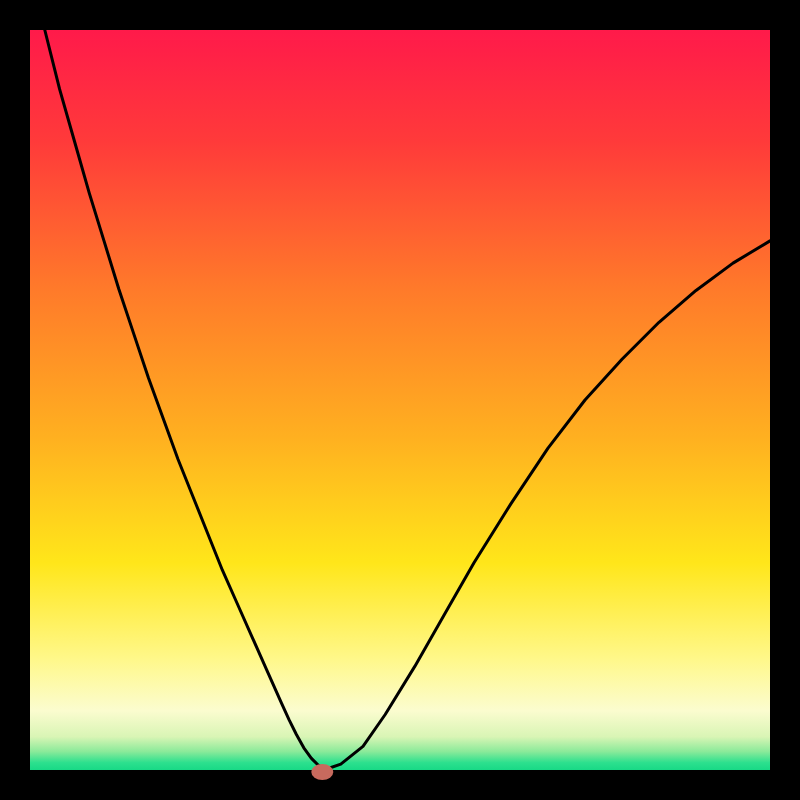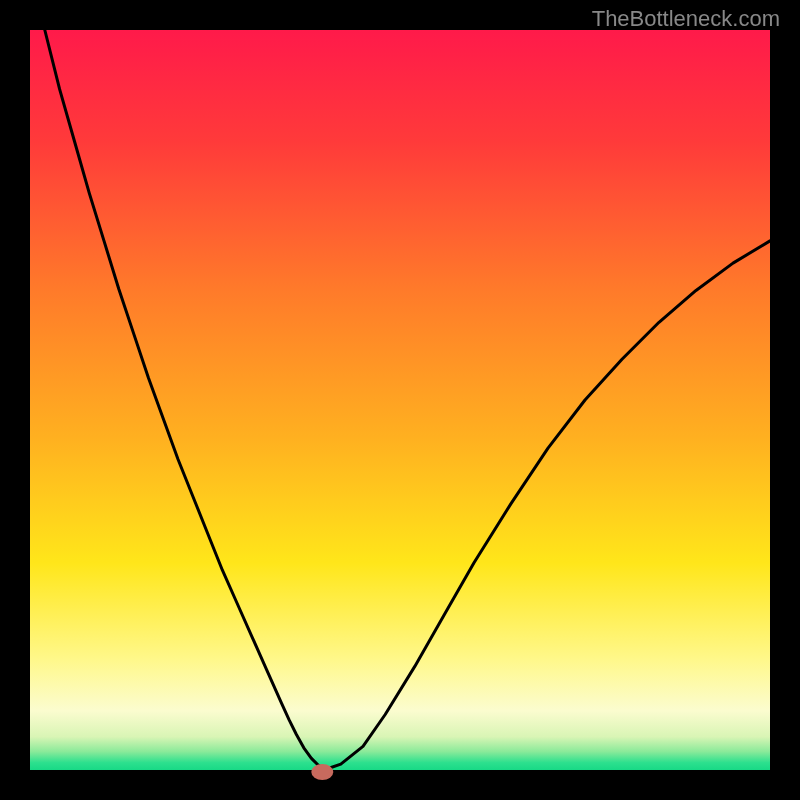--- a/index.html
+++ b/index.html
@@ -26,21 +26,20 @@
     z-index: 10;
   }
   svg {
     display: block;
   }
 </style>
 </head>
 <body>
 <div class="container">
 
-<div class="watermark">TheBottleneck.com</div>
 
 <svg id="chart-svg" width="800" height="800">
   <defs>
     <linearGradient id="bg-grad" x1="0" y1="0" x2="0" y2="1">
           <stop offset="0%" stop-color="#ff1a4a"></stop>
           <stop offset="15%" stop-color="#ff3a3a"></stop>
           <stop offset="35%" stop-color="#ff7a2a"></stop>
           <stop offset="55.00000000000001%" stop-color="#ffb020"></stop>
           <stop offset="72%" stop-color="#ffe61a"></stop>
           <stop offset="85%" stop-color="#fff88a"></stop>

